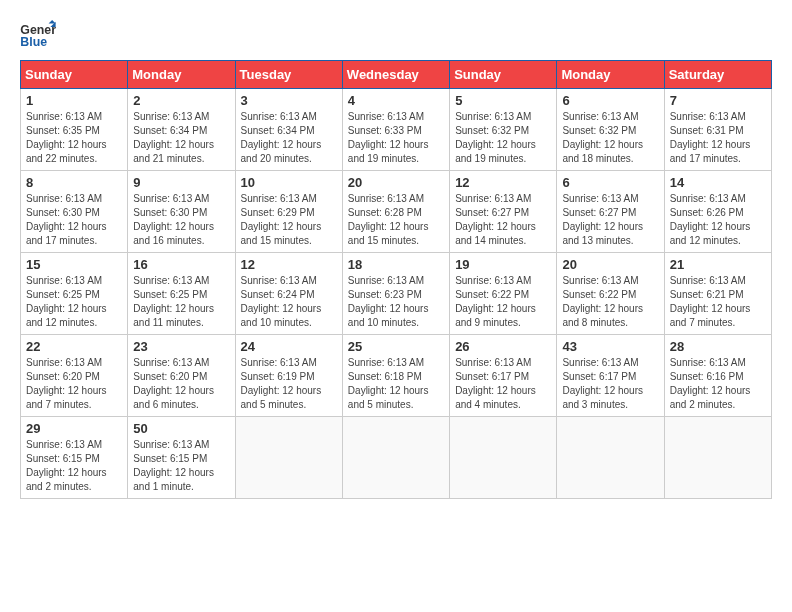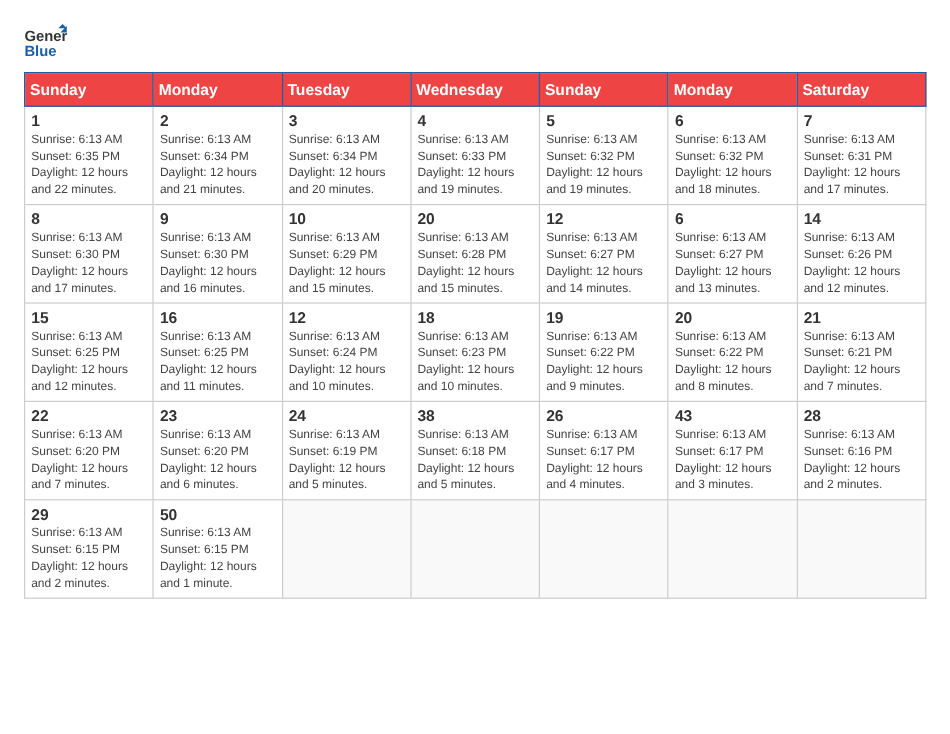--- a/index.html
+++ b/index.html
@@ -300,21 +300,21 @@
         </td>
         <td>
           <span class="day-num">24</span>
 <div class="day-info">
   Sunrise: 6:13 AM<br>
   Sunset: 6:19 PM<br>
   Daylight: 12 hours and 5 minutes.
 </div>
         </td>
         <td>
-          <span class="day-num">38</span>
+          <span class="day-num">25</span>
 <div class="day-info">
   Sunrise: 6:13 AM<br>
   Sunset: 6:18 PM<br>
   Daylight: 12 hours and 5 minutes.
 </div>
         </td>
         <td>
           <span class="day-num">26</span>
 <div class="day-info">
   Sunrise: 6:13 AM<br>

